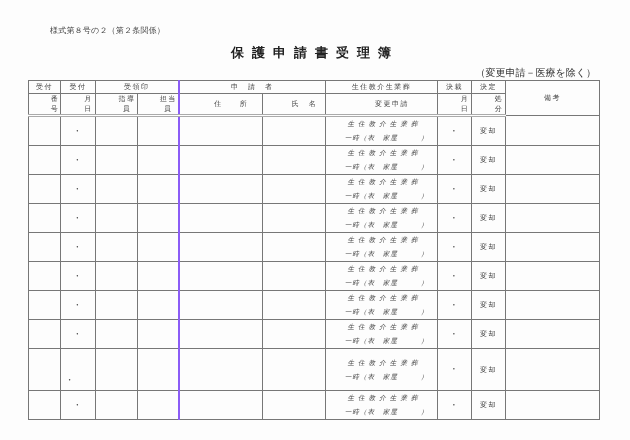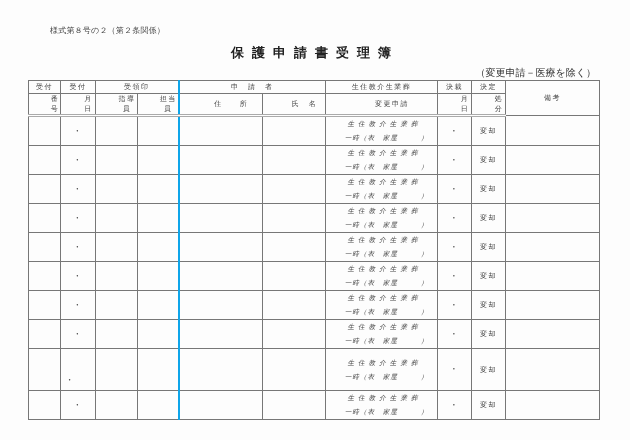--- a/index.html
+++ b/index.html
@@ -7,21 +7,21 @@
   .form-id{position:absolute;left:31px;top:25px;font-size:8px;letter-spacing:0.2px;color:#444;margin-left:19px;}
   .title{position:absolute;left:0;width:630px;top:44px;text-align:center;font-size:13px;font-weight:bold;letter-spacing:8px;color:#222;}
   .note{position:absolute;right:34px;top:66px;font-size:10px;color:#333;}
   table{position:absolute;left:28px;top:80px;border-collapse:collapse;table-layout:fixed;width:571px;}
   td{border:1px solid #777;font-size:7px;text-align:center;vertical-align:middle;padding:0;color:#444;letter-spacing:1.5px;}
   thead td{height:12px;}
   thead tr:last-child td{border-bottom:3px double #aaa;padding-left:21px;}
   tbody td{height:27px;}
   tbody tr.tall td{height:41px;}
   td.dot{font-size:9px;}
-  td.thick-l{border-left:2px solid #0ea5e9;}
+  td.thick-l{border-left:2px solid #8b5cf6;}
   .aid{font-size:6.6px;line-height:14px;letter-spacing:1px;font-style:italic;}
   .aid .l1{display:block;padding-left:6px;letter-spacing:4px;}
   .aid .l2{display:block;text-align:center;padding-left:10px;}
   .dot-low{display:block;text-align:left;padding-left:4px;padding-top:22px;}
 </style>
 </head>
 <body>
 
 <div class="form-id">様式第８号の２（第２条関係）</div>
 <div class="title">保護申請書受理簿</div>

